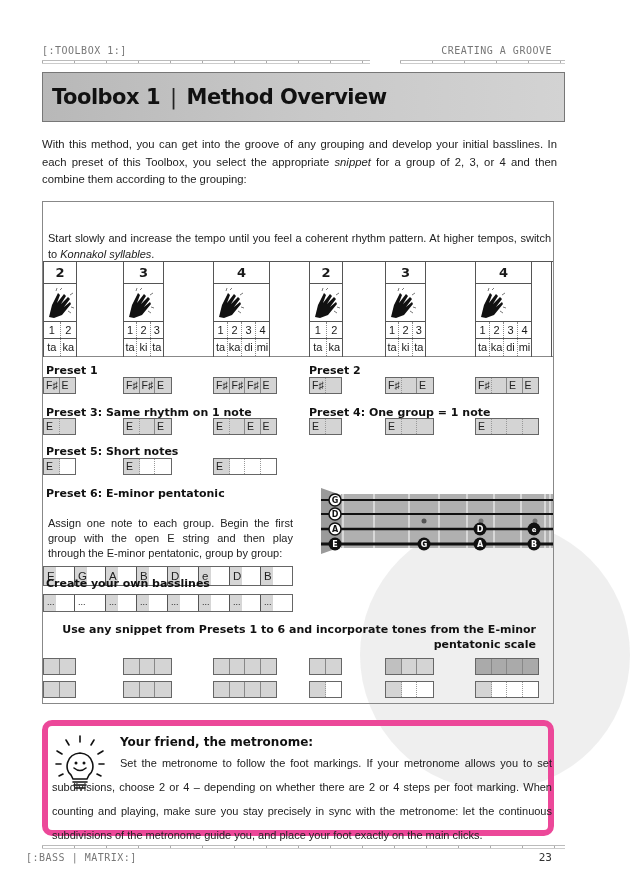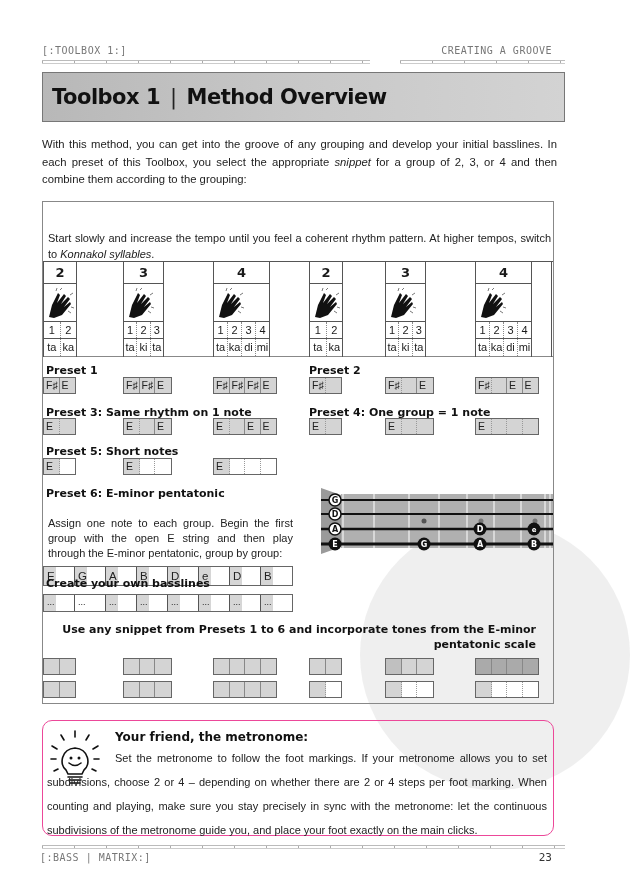--- a/index.html
+++ b/index.html
@@ -65,25 +65,25 @@
   .seq .s::before { content: ""; position: absolute; left: 0; top: 0; width: 12px; height: 18px; background: #d6d6d6; z-index: -1; }
   .seq .s span { position: relative; }
 
   
   .fretboard { position: absolute; left: 278px; top: 283px; width: 232px; height: 70px; }
 
   
   .watermark { position: absolute; left: 360px; top: 520px; width: 270px; height: 270px; border-radius: 50%; background: #ececec; opacity: 0.85; }
 
   
-  .tipbox { position: absolute; left: 42px; top: 720px; width: 512px; height: 116px; border: 1px solid #ec4899; border-radius: 10px; }
+  .tipbox { position: absolute; left: 42px; top: 720px; width: 512px; height: 116px; border: 6px solid #ec4899; border-radius: 10px; }
   .tip-title { position: absolute; left: 72px; top: 9px; font-family: "DejaVu Sans", sans-serif; font-weight: bold; font-size: 12px; color: #111; }
   .tip-text { position: absolute; left: 4px; top: 25px; width: 500px; font-size: 11px; line-height: 24px; text-align: justify; color: #222; text-indent: 68px; }
 
-  .foot-left { position: absolute; left: 40px; top: 852px; font-size: 10px; color: #777; letter-spacing: 0.5px; text-align: right; }
+  .foot-left { position: absolute; left: 26px; top: 852px; font-size: 10px; color: #777; letter-spacing: 0.5px; text-align: right; }
   .foot-right { position: absolute; right: 88px; top: 851px; font-size: 11px; color: #333; }
 </style>
 </head>
 <body>
 
 <div class="watermark"></div>
 
 <div class="run-left mono">[:TOOLBOX 1:]</div>
 <div class="run-right mono">CREATING A GROOVE</div>
 <div class="ruler top-a"></div>

